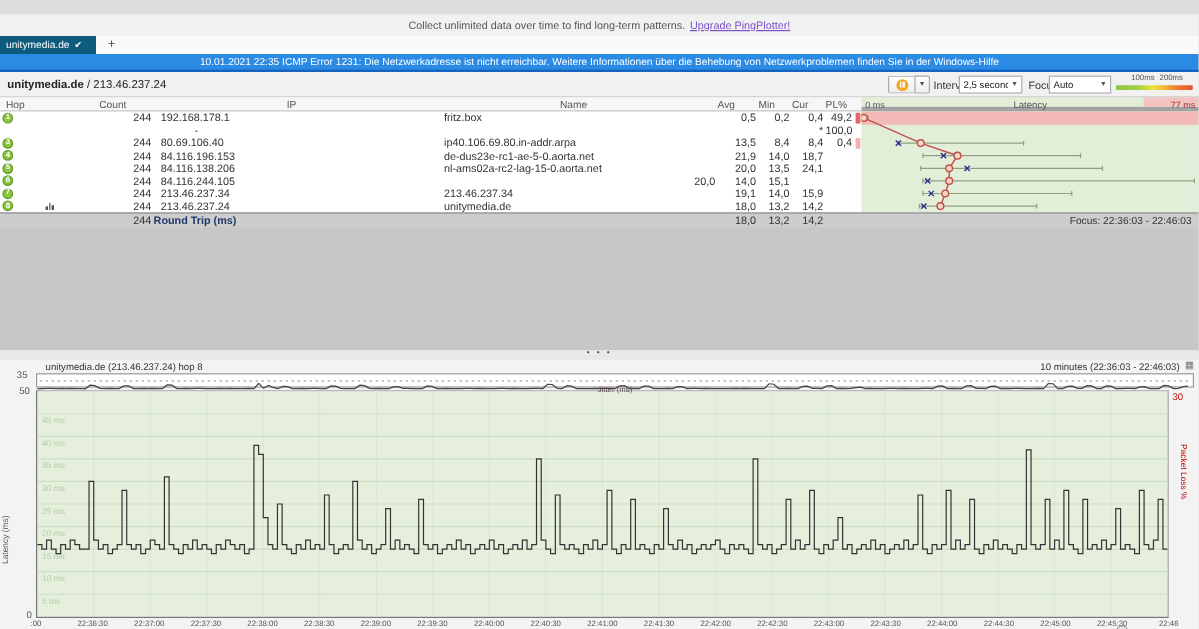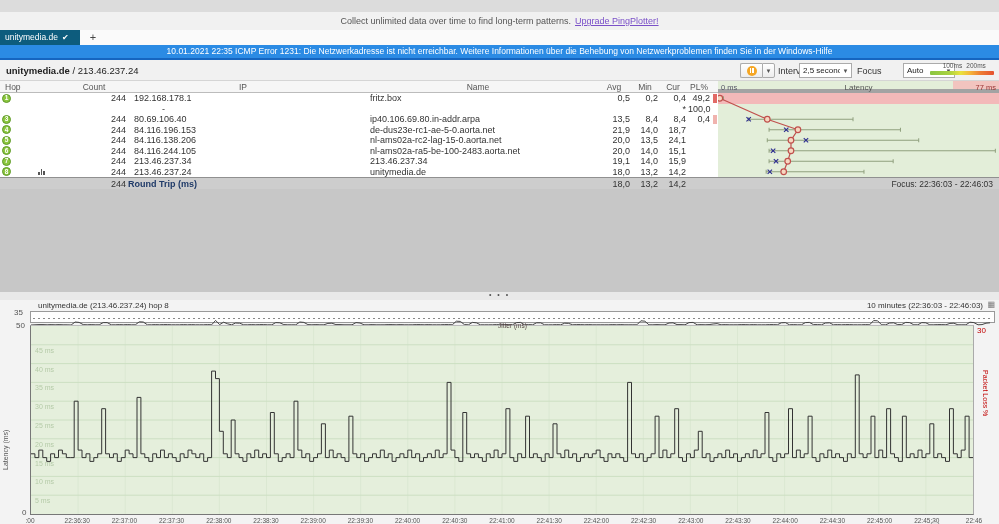--- a/index.html
+++ b/index.html
@@ -35,40 +35,40 @@
   .btn-seg.caret { width:13px; border-radius:0 2px 2px 0; font-size:6px; color:#555; }
   .pause-circle { width:10px; height:10px; border-radius:50%; background:#f5a623;
     display:flex; align-items:center; justify-content:center; gap:1px; }
   .pause-circle i { display:block; width:1.5px; height:5px; background:#fff; }
   .tb-label { position:absolute; top:6px; font-size:9px; color:#333; }
   #interval-label { left:778px; }
   #focus-label { left:857px; }
   .tb-select { position:absolute; top:3px; height:15px; background:#fff; border:1px solid #ababab;
     font-size:8px; color:#222; display:flex; align-items:center; cursor:pointer; }
   #interval-select { left:799px; width:53px; }
-  #focus-select { left:903px; width:52px;gap:12px; }
+  #focus-select { left:874px; width:52px;gap:12px; }
   .tb-select .val { flex:1; padding-left:3px; white-space:nowrap; overflow:hidden; }
   .tb-select .sel-caret { width:11px; font-size:6px; color:#555; text-align:center; }
   #scale-legend { position:absolute; left:930px; top:2px; width:64px; height:16px; }
   #scale-labels { position:relative; height:8px; font-size:6.5px; color:#555; }
   #scale-labels span { position:absolute; top:0; transform:translateX(-50%); }
   #scale-100 { left:35%; } #scale-200 { left:72%; }
   #scale-bar { margin-top:1px; height:4px; border-radius:1px;
     background:linear-gradient(90deg,#8ac542 0%,#a9d23f 30%,#e9e23d 48%,#f5b439 63%,#ee7f33 78%,#e5512f 100%); }
   
   .trace-grid { display:grid; grid-template-columns:30px 30px 68px 230px 240px 34px 28px 28px 24px 6px; }
   #table-header { position:absolute; left:0; top:68px; width:718px; height:13px;
     background:#f6f6f6; border-top:1px solid #d5d5d5; border-bottom:1px solid #bcbcbc;
     font-size:8.5px; color:#555; align-items:center; }
   #table-header .hdr { cursor:pointer; }
   #hdr-hop { padding-left:5px; }
   #hdr-count { text-align:center; }
   #hdr-ip { text-align:center; }
   #hdr-name { text-align:center; }
-  #hdr-avg,#hdr-min,#hdr-cur,#hdr-pl { text-align:center; padding-right:2px; }
+  #hdr-avg,#hdr-min,#hdr-cur,#hdr-pl { text-align:left; padding-right:2px; }
   #latency-header { position:absolute; left:718px; top:68px; width:281px; height:13px;
     background:#e3eed9; border-top:1px solid #d5d5d5; border-bottom:4px solid #a3a3a3;
     font-size:7.5px; color:#556; }
   #latency-header .lmin { position:absolute; left:3px; top:2px; }
   #latency-header .ltitle { position:absolute; left:0; width:100%; text-align:center; top:2px; color:#555; font-size:8px; }
   #latency-hot { position:absolute; right:0; top:0; width:46px; height:100%; background:#f2c4bf; }
   #latency-header .lmax { position:absolute; right:3px; top:2px; color:#993333; z-index:2; }
   #rows-wrap { position:absolute; left:0; top:81px; width:718px; height:84px; background:#fff; }
   .t-row { height:10.5px; font-size:9px; color:#333; align-items:center; cursor:pointer; }
   .hop-badge { width:9px; height:9px; margin-left:2px; border-radius:50%;
@@ -278,21 +278,20 @@
         <div class="c-num"></div>
         <div class="c-bar"></div>
       </div>
       <div class="t-row trace-grid">
         <div>
           <span class="hop-badge">6</span>
         </div>
         <div></div>
         <div class="c-count">244</div>
         <div class="c-ip">84.116.244.105</div>
-        <div class="c-name">nl-ams02a-ra5-be-100-2483.aorta.net</div>
         <div class="c-num">20,0</div>
         <div class="c-num">14,0</div>
         <div class="c-num">15,1</div>
         <div class="c-num"></div>
         <div class="c-bar"></div>
       </div>
       <div class="t-row trace-grid">
         <div>
           <span class="hop-badge">7</span>
         </div>

